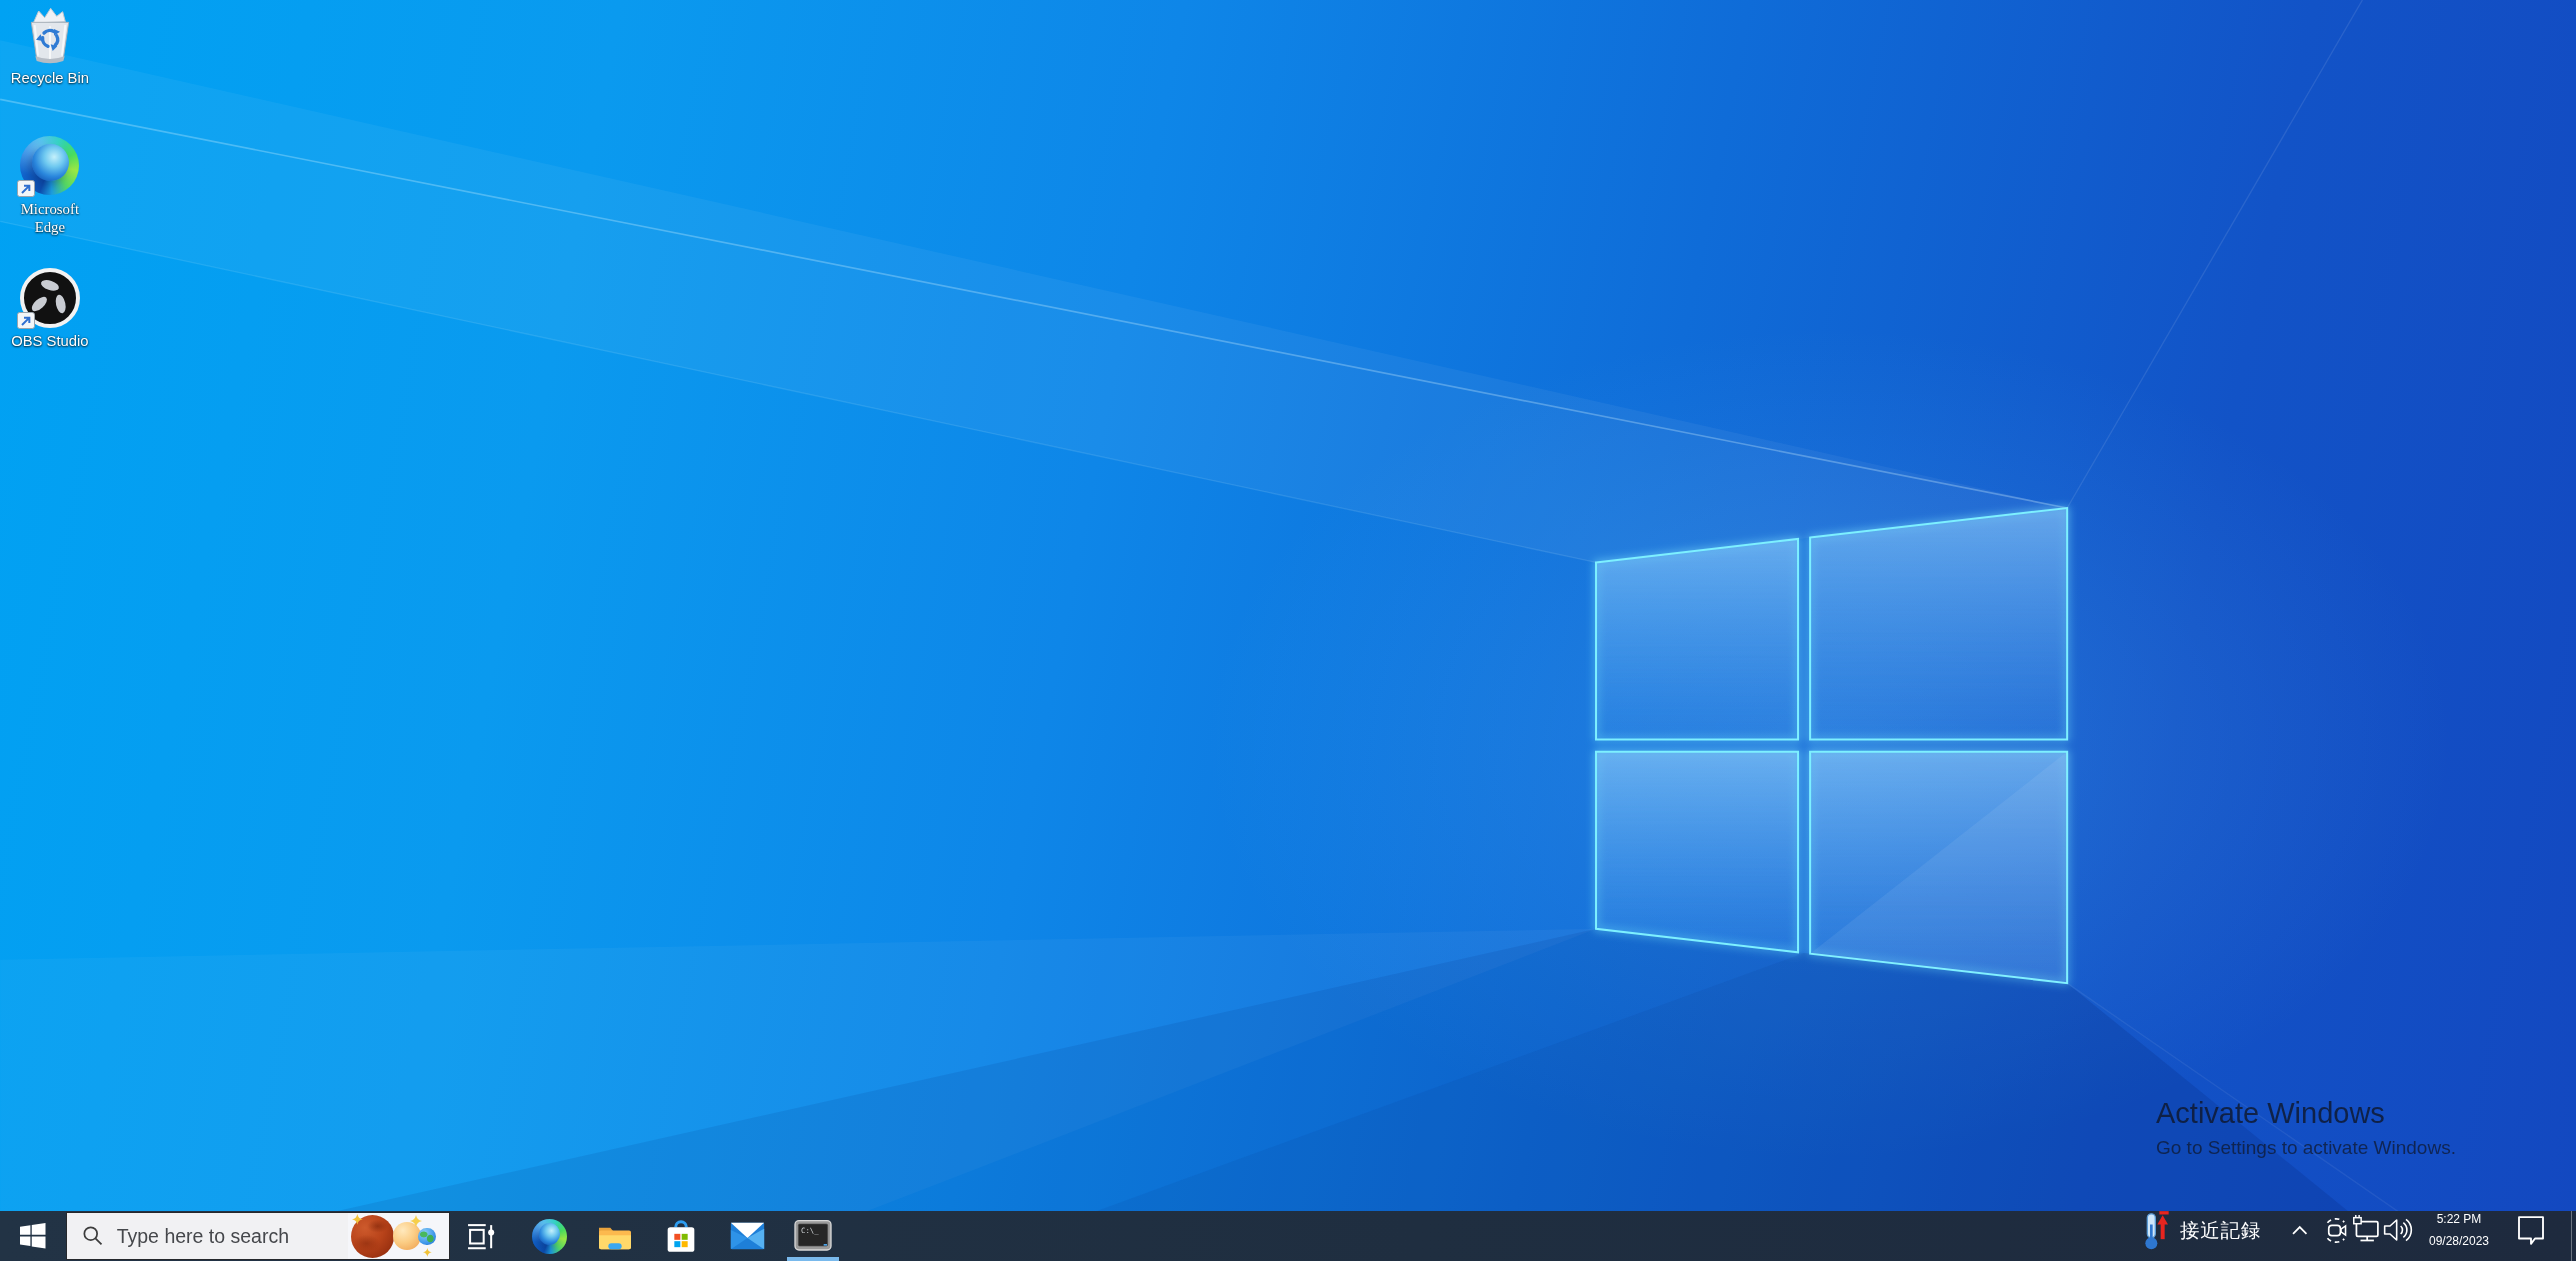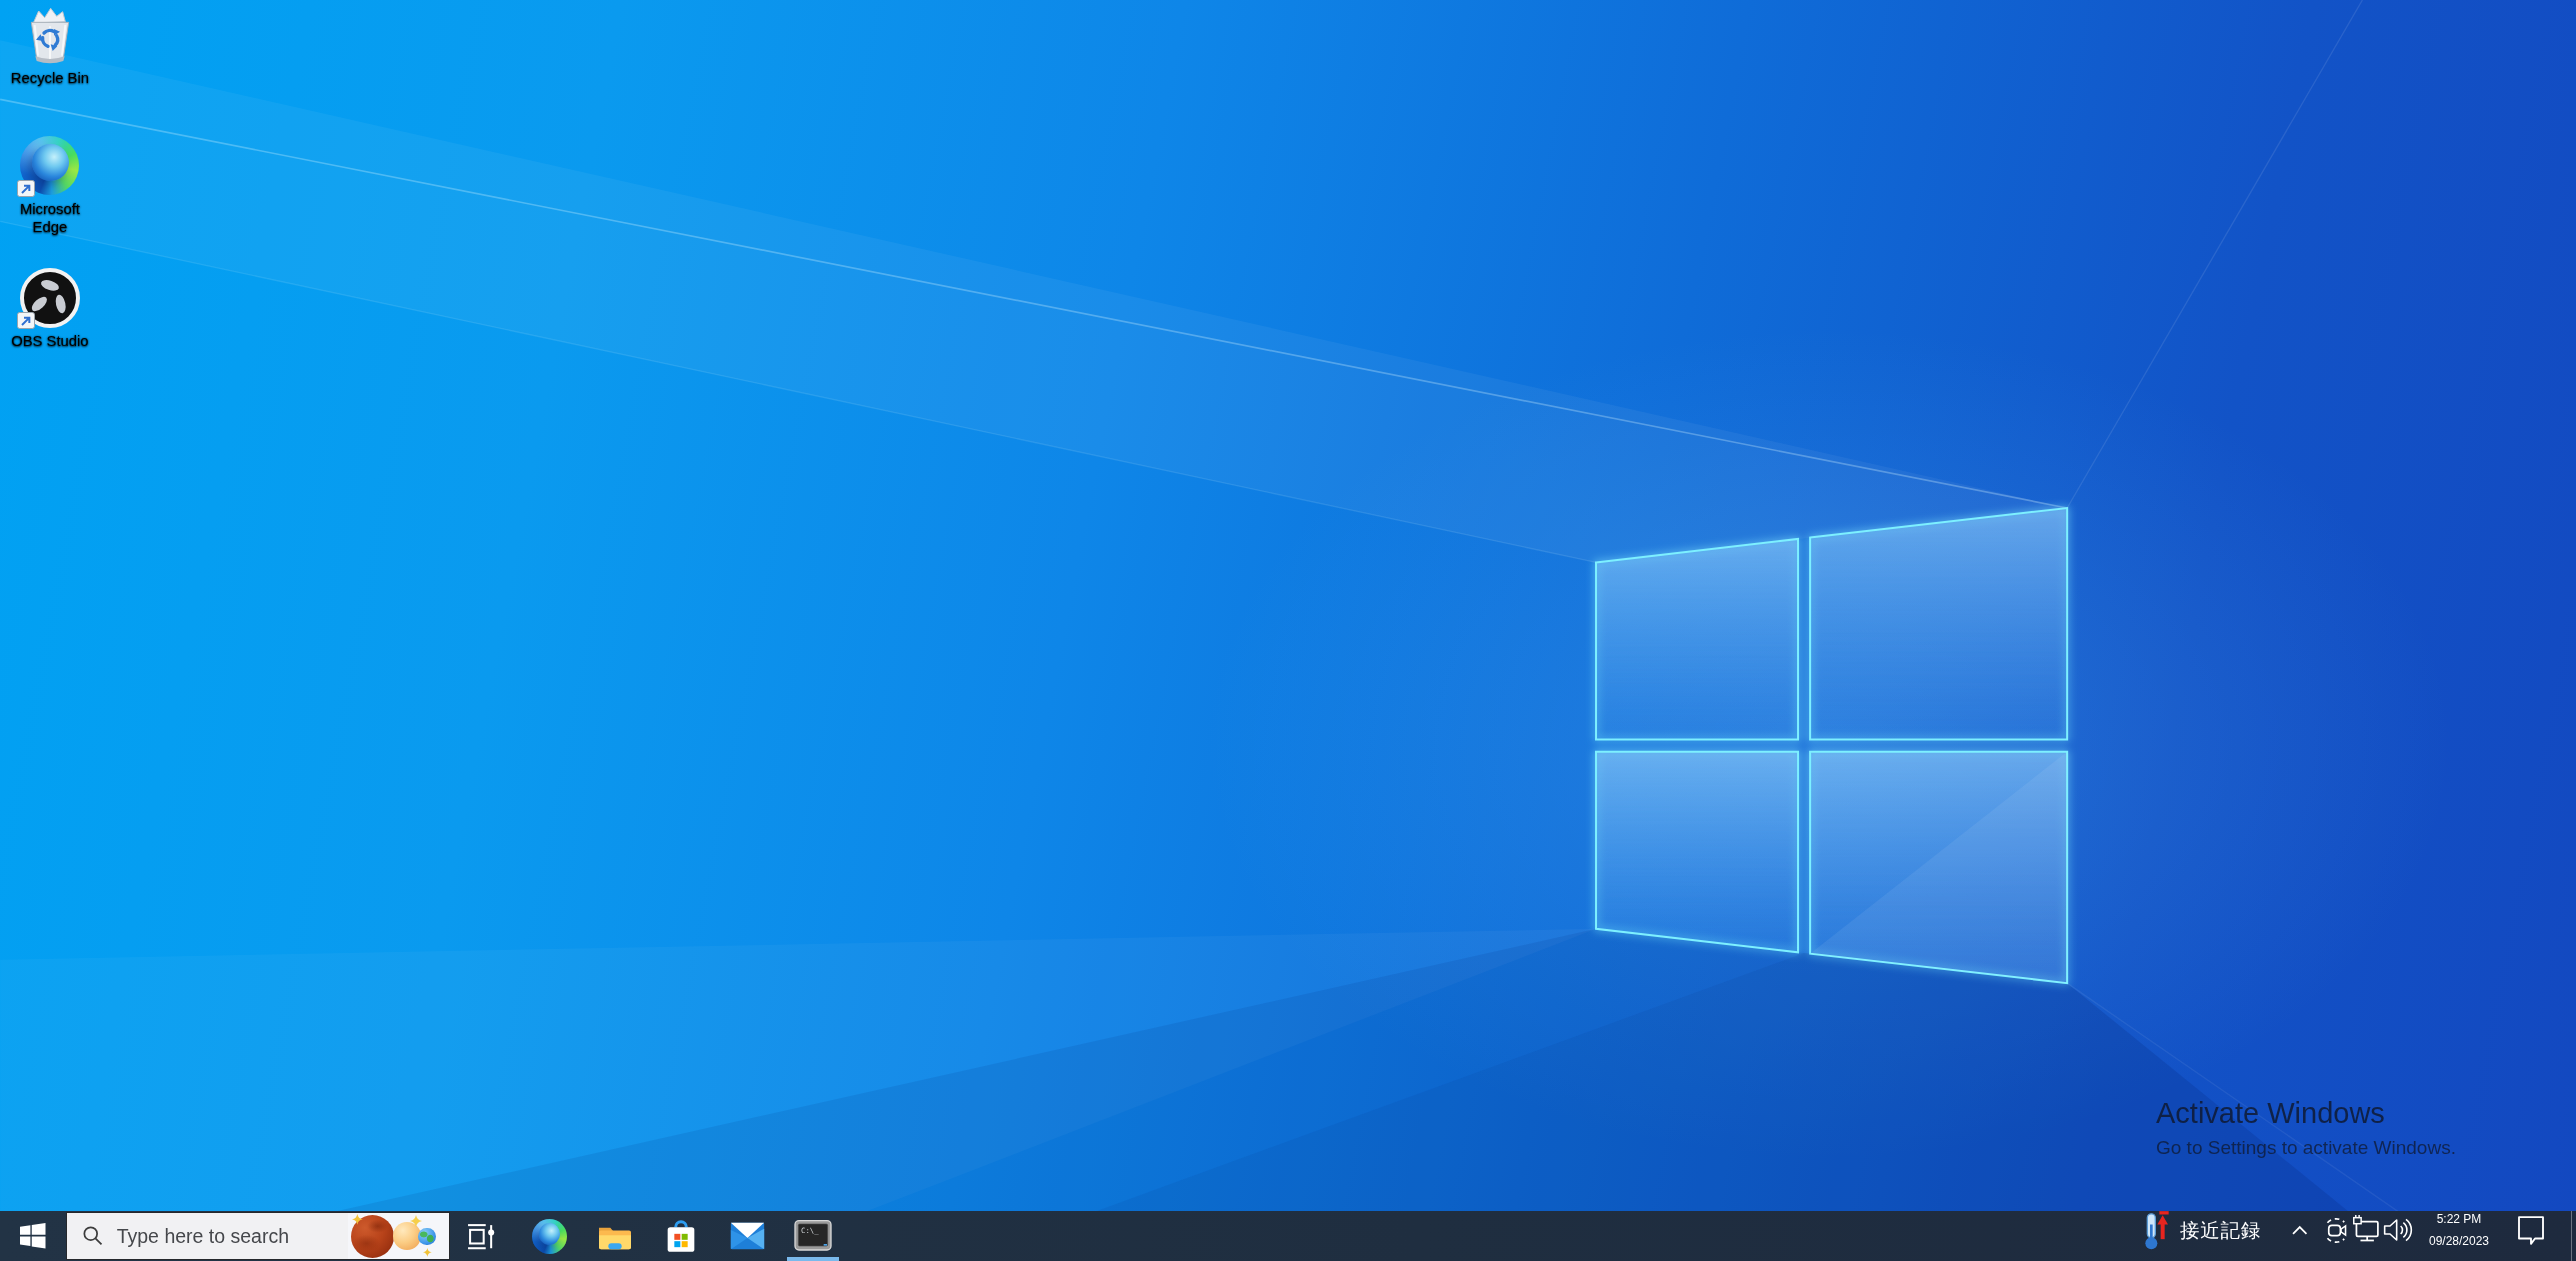--- a/index.html
+++ b/index.html
@@ -15,21 +15,21 @@
     position: absolute; inset: 0;
     background:
       radial-gradient(1007px 671px at 71% 59%, rgba(110,200,255,0.22), rgba(110,200,255,0) 62%),
       linear-gradient(101deg, #00a2f3 0%, #0a9aef 22%, #0e86e8 42%, #0f6cd8 62%, #1253c7 82%, #1348c0 100%);
   }
   .wallpaper svg { position: absolute; inset: 0; }
 
   
   .icon-cell {
     position: absolute; width: 89px; text-align: center;
-    color: #000000; font-size: 14.8px; line-height: 18px; cursor: default;
+    color: #ffffff; font-size: 14.8px; line-height: 18px; cursor: default;
   }
   .icon-art { position: relative; width: 60px; height: 60px; margin: 0 auto; }
   .icon-label {
     margin-top: 4px;
     text-shadow: 0 1.3px 2px rgba(0,0,0,.75), 0 0 2px rgba(0,0,0,.55);
     word-wrap: break-word;
   }
   .shortcut-badge {
     position: absolute; left: -2.7px; bottom: -1.3px; width: 17.5px; height: 17.5px;
     background: #f4f6f8; border: 0.7px solid #9aa4ad; border-radius: 2.7px;
@@ -169,21 +169,21 @@
       <g fill="#2f7bd4">
         <polygon points="51,36 60,40 51,46"></polygon>
         <polygon points="56,62 49,69 46,59"></polygon>
         <polygon points="31,44 34,54 24,52"></polygon>
       </g>
     </svg>
   </div>
   <div class="icon-label">Recycle Bin</div>
 </div>
 
-<div class="icon-cell" style="left:5.4px; top:136px;">
+<div class="icon-cell" style="left:5.4px; top:136px;font-family:Liberation Serif, serif;">
   <div class="icon-art">
     <div class="edge-ball"></div>
     <div class="shortcut-badge">
       <svg width="16" height="16" viewBox="0 0 24 24">
           <path d="M6 18 L16 8 M9 7 h8 v8" stroke="#2f6fd0" stroke-width="3" fill="none"></path>
         </svg>
     </div>
   </div>
   <div class="icon-label">Microsoft Edge</div>
 </div>

